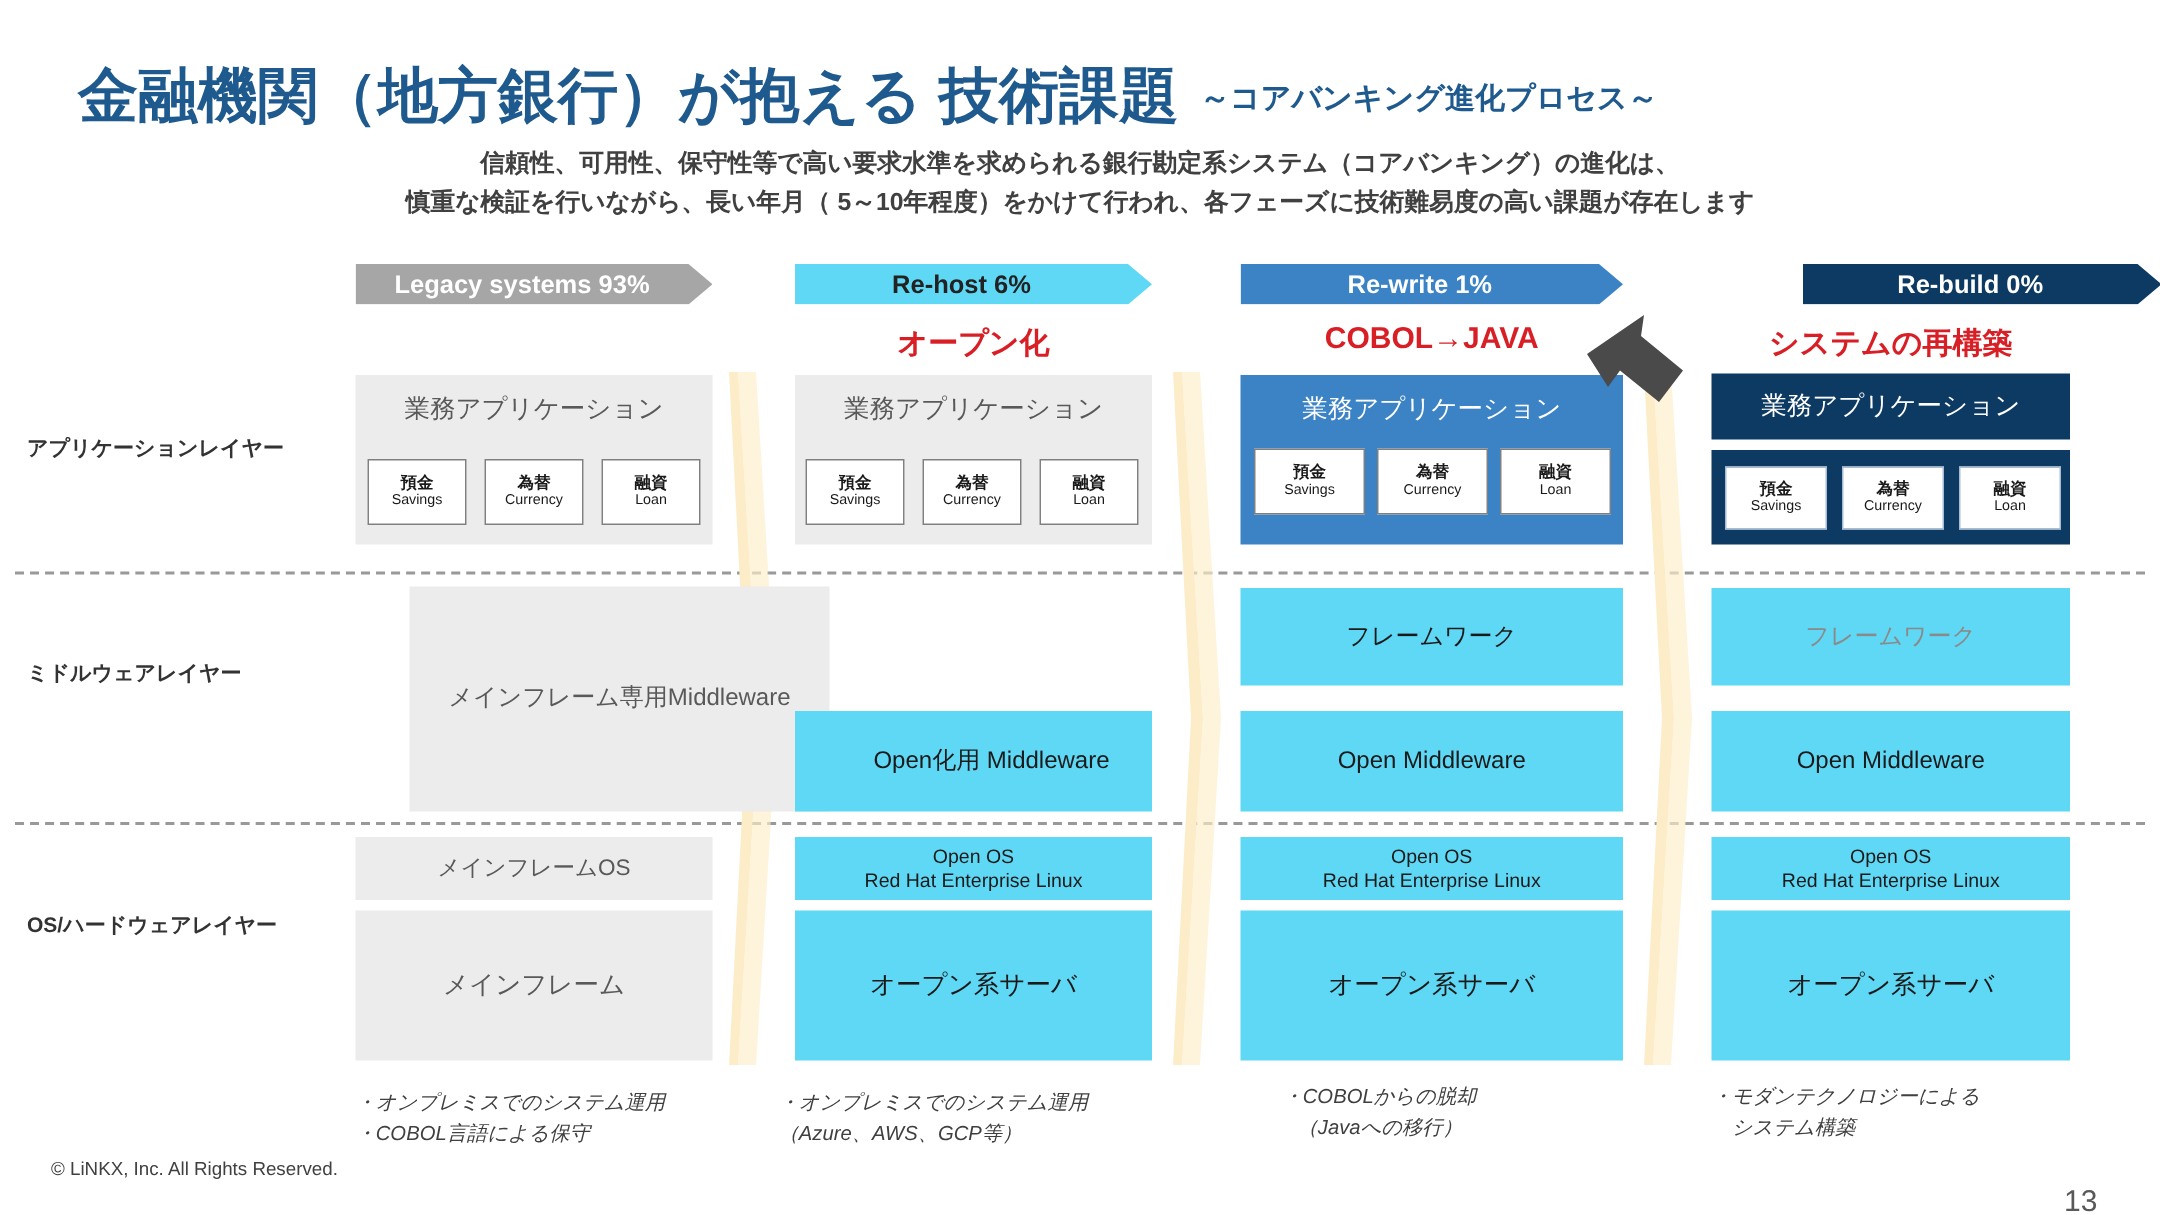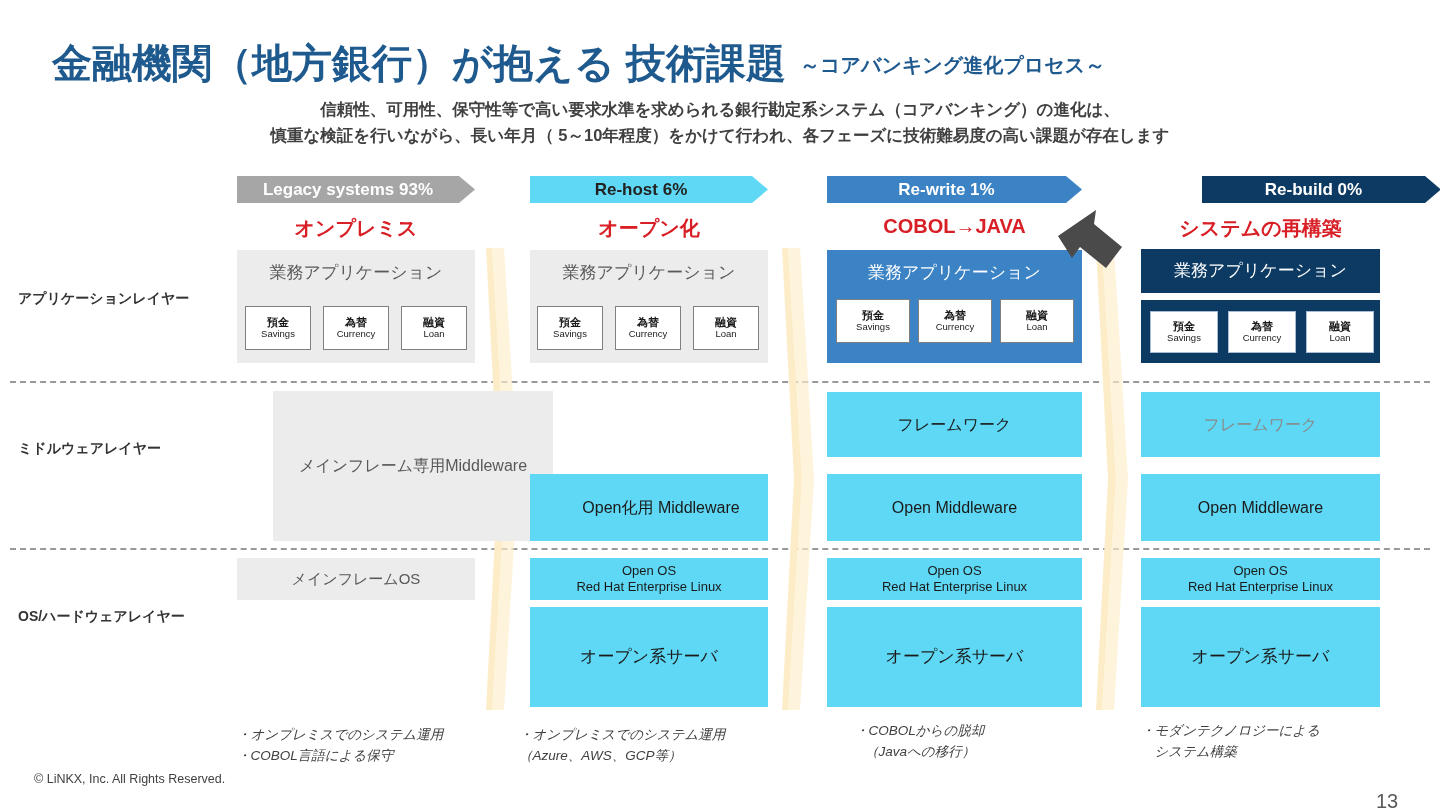--- a/index.html
+++ b/index.html
@@ -127,21 +127,20 @@
   <svg class="ribbon" style="left:774px;" viewBox="0 0 44 462" preserveAspectRatio="none">
     <path d="M14,0 L28,231 L14,462 L8,462 L20,231 L8,0 Z" fill="#fdecc8"></path>
     <path d="M14,0 L28,231 L14,462 L26,462 L40,231 L26,0 Z" fill="#fdecc8" opacity="0.65"></path>
   </svg>
   <svg class="ribbon" style="left:1088px;" viewBox="0 0 44 462" preserveAspectRatio="none">
     <path d="M14,0 L28,231 L14,462 L8,462 L20,231 L8,0 Z" fill="#fdecc8"></path>
     <path d="M14,0 L28,231 L14,462 L26,462 L40,231 L26,0 Z" fill="#fdecc8" opacity="0.65"></path>
   </svg>
 
   <div class="chev gray" style="left:237px;top:176px;width:238px;">Legacy systems 93%</div>
-  <div class="colname" style="left:237px;top:215px;width:238px;">オンプレミス</div>
 
   <div class="box gray-fill" style="left:237px;top:250px;width:238px;height:113px;"></div>
   <div class="box apptitle" style="left:237px;top:255px;width:238px;height:36px;color:#595959;">業務アプリケーション</div>
   <div class="box white-box subbox" style="left:245px;top:306px;width:66px;height:44px;">
     <span class="jp">預金</span>
     <span class="en">Savings</span>
   </div>
   <div class="box white-box subbox" style="left:323px;top:306px;width:66px;height:44px;">
     <span class="jp">為替</span>
     <span class="en">Currency</span>
@@ -150,20 +149,21 @@
     <span class="jp">融資</span>
     <span class="en">Loan</span>
   </div>
 
   <div class="box gray-fill" style="left:237px;top:391px;width:280px;height:150px;flex-direction:row;margin-left:36px;">
     <span class="mw-text">メインフレーム専用</span>
     <span class="mw-text">Middleware</span>
   </div>
 
   <div class="box gray-fill os-text" style="left:237px;top:558px;width:238px;height:42px;font-size:15px;">メインフレームOS</div>
+  <div class="box gray-fill srv-text" style="left:237px;top:607px;width:238px;height:100px;">メインフレーム</div>
 
   <div class="note" style="left:237px;top:724px;">
     <div>・オンプレミスでのシステム運用</div>
     <div>・COBOL言語による保守</div>
   </div>
 
   <div class="chev cyan" style="left:530px;top:176px;width:238px;">Re-host 6%</div>
   <div class="colname" style="left:530px;top:215px;width:238px;">オープン化</div>
 
   <div class="box gray-fill" style="left:530px;top:250px;width:238px;height:113px;"></div>

